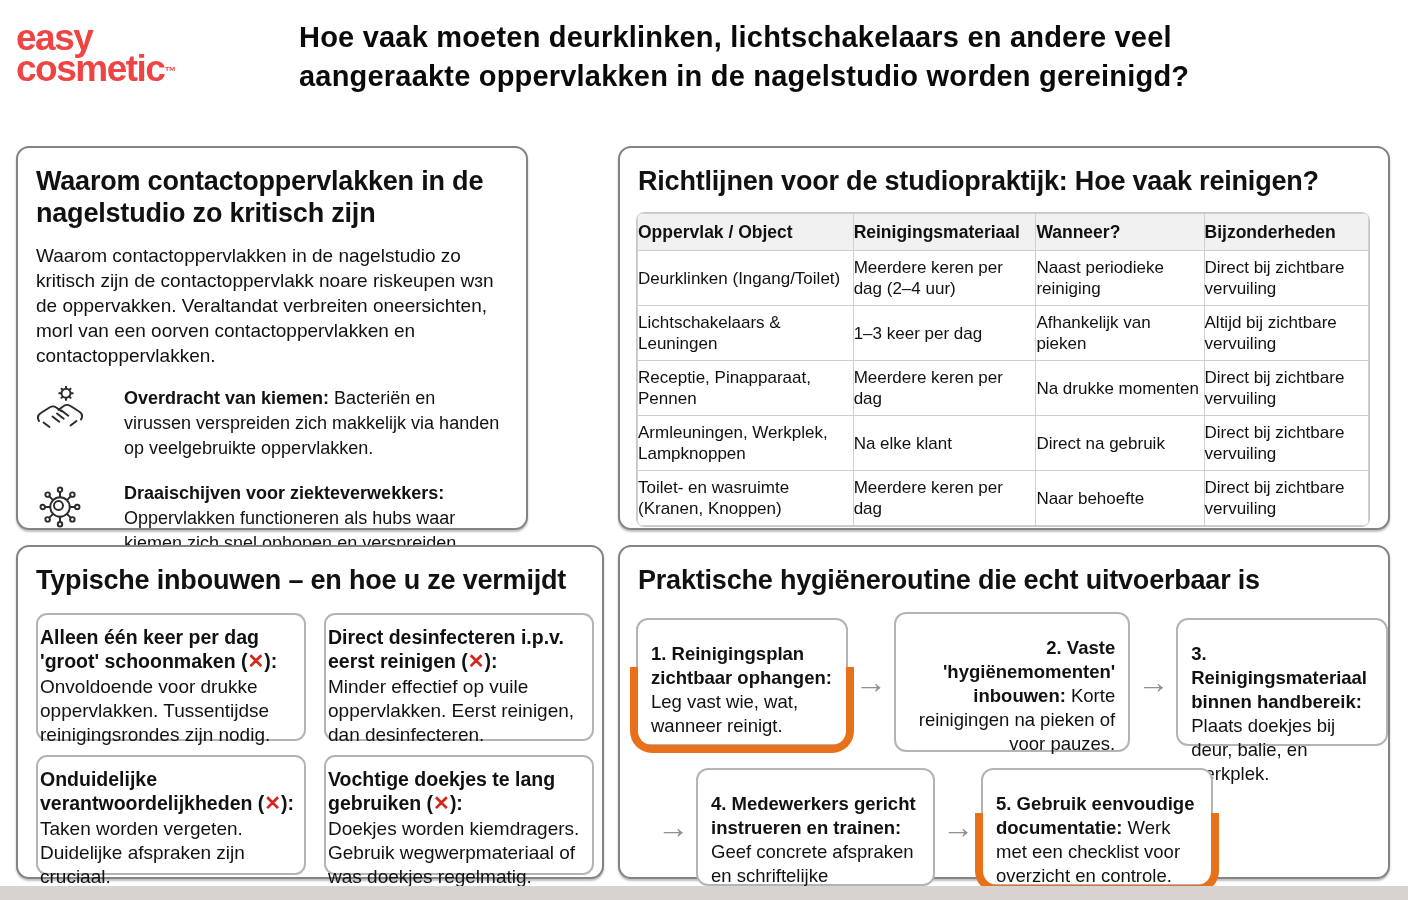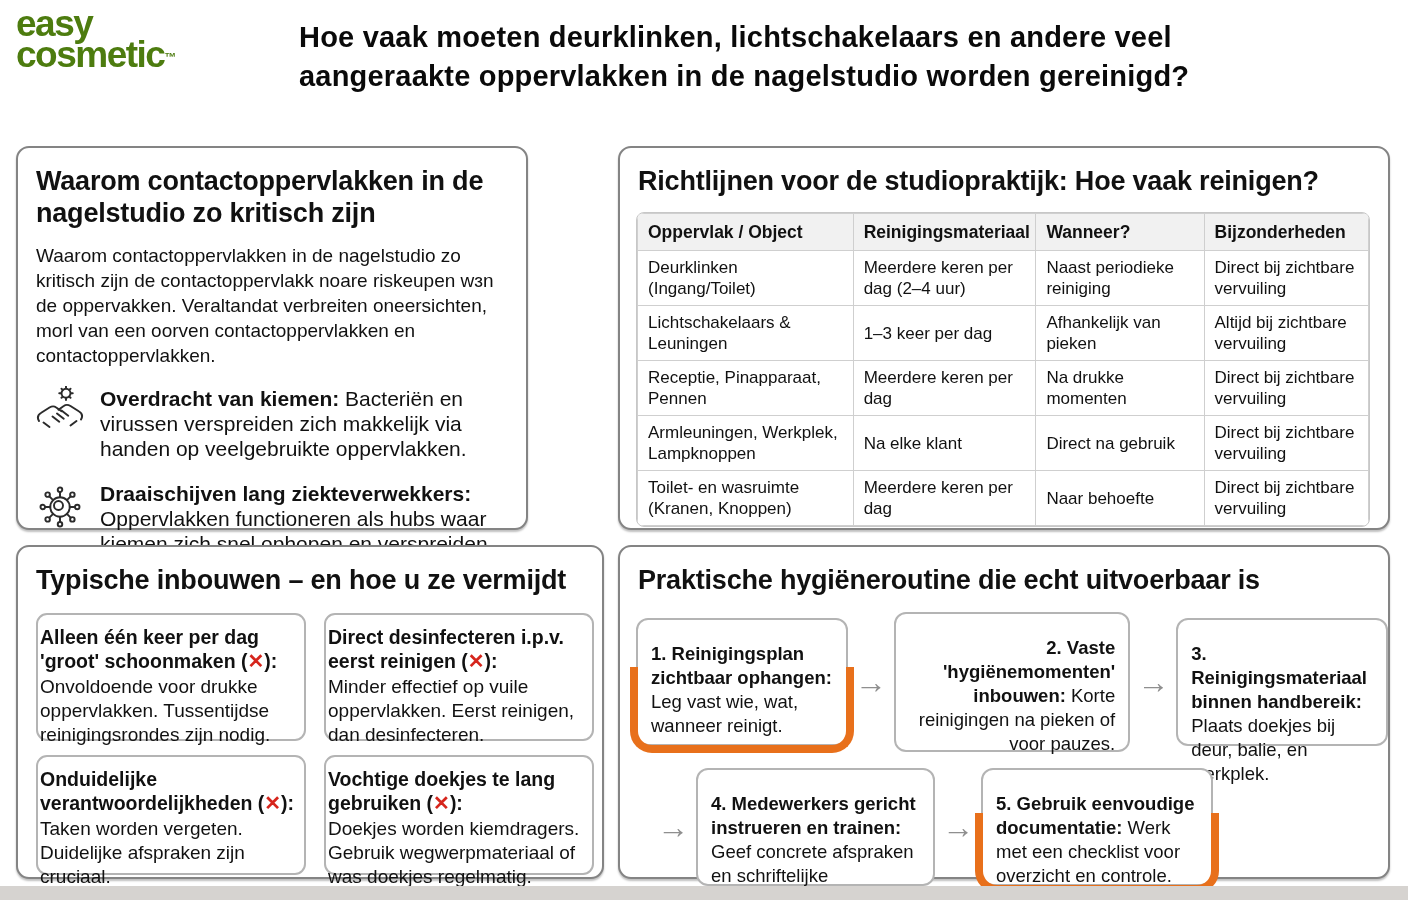--- a/index.html
+++ b/index.html
@@ -6,21 +6,21 @@
   html, body { width: 1408px; height: 900px; }
   body {
     position: relative;
     background: #ffffff;
     font-family: "Liberation Sans", sans-serif;
     color: #111;
     overflow: hidden;
   }
 
   
-  .logo { position: absolute; left: 16px; top: 8px; line-height: 0.84; letter-spacing: -1.5px; font-weight: 800; font-size: 37px; color: #4d7c0f; }
+  .logo { position: absolute; left: 16px; top: 22px; line-height: 0.84; letter-spacing: -1.5px; font-weight: 800; font-size: 37px; color: #ef4444; }
   .logo .tm { font-size: 12px; letter-spacing: 0; vertical-align: 6px; font-weight: 700; }
   .page-title {
     position: absolute; left: 299px; top: 18px; width: 910px;
     font-size: 29px; line-height: 39px; font-weight: 800; letter-spacing: 0.2px; color: #0a0a0a;
   }
 
   
   .panel {
     position: absolute; background: #fff;
     border: 2px solid #848484; border-radius: 13px;
@@ -32,27 +32,27 @@
   .panel-routine    { left: 618px; top: 545px; width: 772px; height: 334px; }
 
   .panel h2 { font-size: 27px; line-height: 32px; font-weight: 800; letter-spacing: -0.2px; margin: 17px 20px 0 18px; }
 
   
   .why-intro { margin: 14px 20px 0 18px; font-size: 19px; line-height: 25px; }
   .why-points { margin: 18px 20px 0 18px; }
   .why-point { display: flex; gap: 16px; align-items: flex-start; margin-bottom: 20px; }
   .why-icon { flex: 0 0 48px; height: 52px; }
   .why-icon svg { width: 48px; height: 52px; stroke: #2b2b2b; fill: none; stroke-width: 2.6; stroke-linecap: round; stroke-linejoin: round; }
-  .why-text { font-size: 21px; line-height: 25px; }
+  .why-text { font-size: 18px; line-height: 25px; margin-left: 24px; }
   .lead { font-weight: 800; }
 
   
   .g-table { margin: 15px 18px 0 16px; border: 1px solid #c7c7c7; border-radius: 8px; overflow: hidden; }
   table { width: 100%; border-collapse: collapse; table-layout: fixed; }
-  th, td { border: 1px solid #cfcfcf; padding: 6px 10px; text-align: left; vertical-align: middle; }
+  th, td { border: 1px solid #cfcfcf; padding: 6px 0; text-align: left; vertical-align: middle; }
   th { background: #f1f1f1; font-size: 17.5px; font-weight: 800; height: 37px; }
   td { font-size: 17px; line-height: 21px; height: 47px; }
   col.c1 { width: 29.5%; } col.c2 { width: 25%; } col.c3 { width: 23%; } col.c4 { width: 22.5%; }
   .g-note { margin: 13px 18px 0 16px; font-size: 19px; line-height: 24px; }
   .g-note .note-lead { color: #e8711c; font-weight: 800; }
 
   
   .pit-grid { display: grid; grid-template-columns: 270px 270px; grid-template-rows: 128px 120px; gap: 14px 18px; margin: 17px 0 0 18px; }
   .pit-card { border: 2px solid #b4b4b4; border-radius: 11px; padding: 10px 2px; }
   .pit-title { font-size: 19.5px; line-height: 24px; font-weight: 800; }
@@ -117,21 +117,21 @@
             <circle cx="32" cy="57" r="3"></circle>
           <circle cx="9" cy="34" r="3"></circle>
             <circle cx="55" cy="34" r="3"></circle>
           <circle cx="15.5" cy="17.5" r="3"></circle>
             <circle cx="48.5" cy="50.5" r="3"></circle>
           <circle cx="48.5" cy="17.5" r="3"></circle>
             <circle cx="15.5" cy="50.5" r="3"></circle>
         </svg>
       </span>
       <div class="why-text">
-        <span class="lead">Draaischijven lang ziekteverwekkers:</span> <span>Oppervlakken functioneren als hubs waar kiemen zich snel ophopen en verspreiden.</span>
+        <span class="lead">Draaischijven voor ziekteverwekkers:</span> <span>Oppervlakken functioneren als hubs waar kiemen zich snel ophopen en verspreiden.</span>
       </div>
     </div>
 
     <div class="why-point">
       <span class="why-icon">
         <svg viewBox="0 0 64 68">
           <path d="M10 62 v-20 q0 -5 5 -7 l2 -1 v-8 h10 v8 l2 1 q5 2 5 7 v20 q0 3 -3 3 h-18 q-3 0 -3 -3 z"></path>
           <path d="M15 26 h14"></path>
           <path d="M17 18 v-6 h14 l6 2 v4 h-6"></path>
           <path d="M37 13 h6 M45 8 l4 -3 M46 13 h6 M45 18 l4 3"></path>

